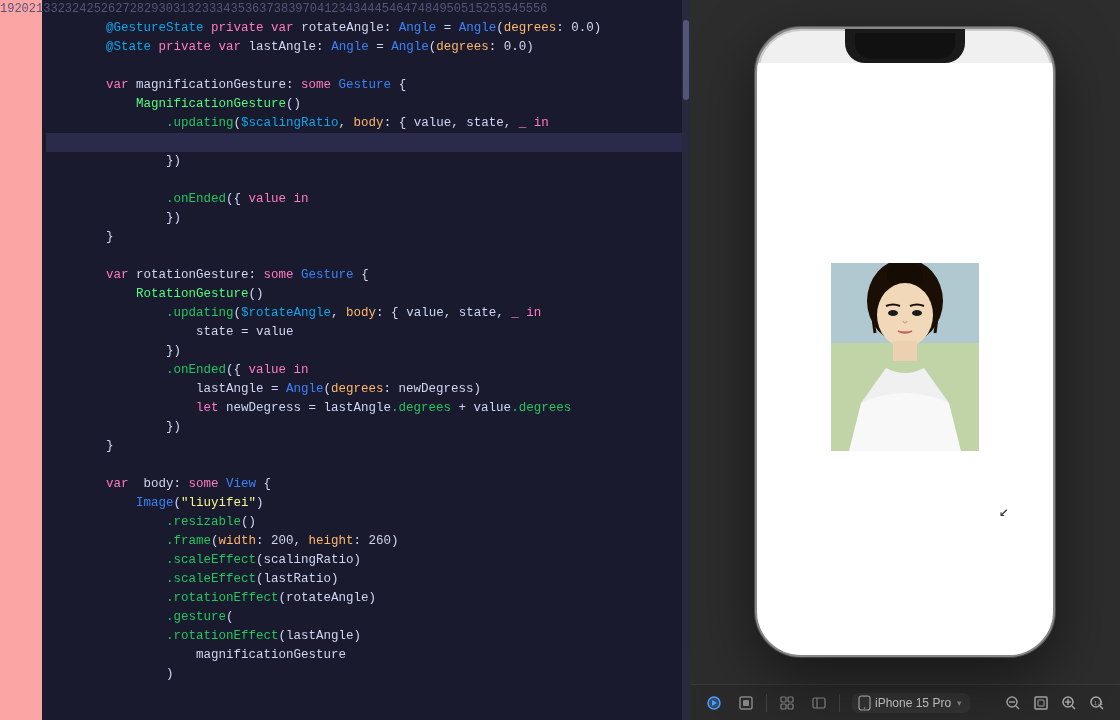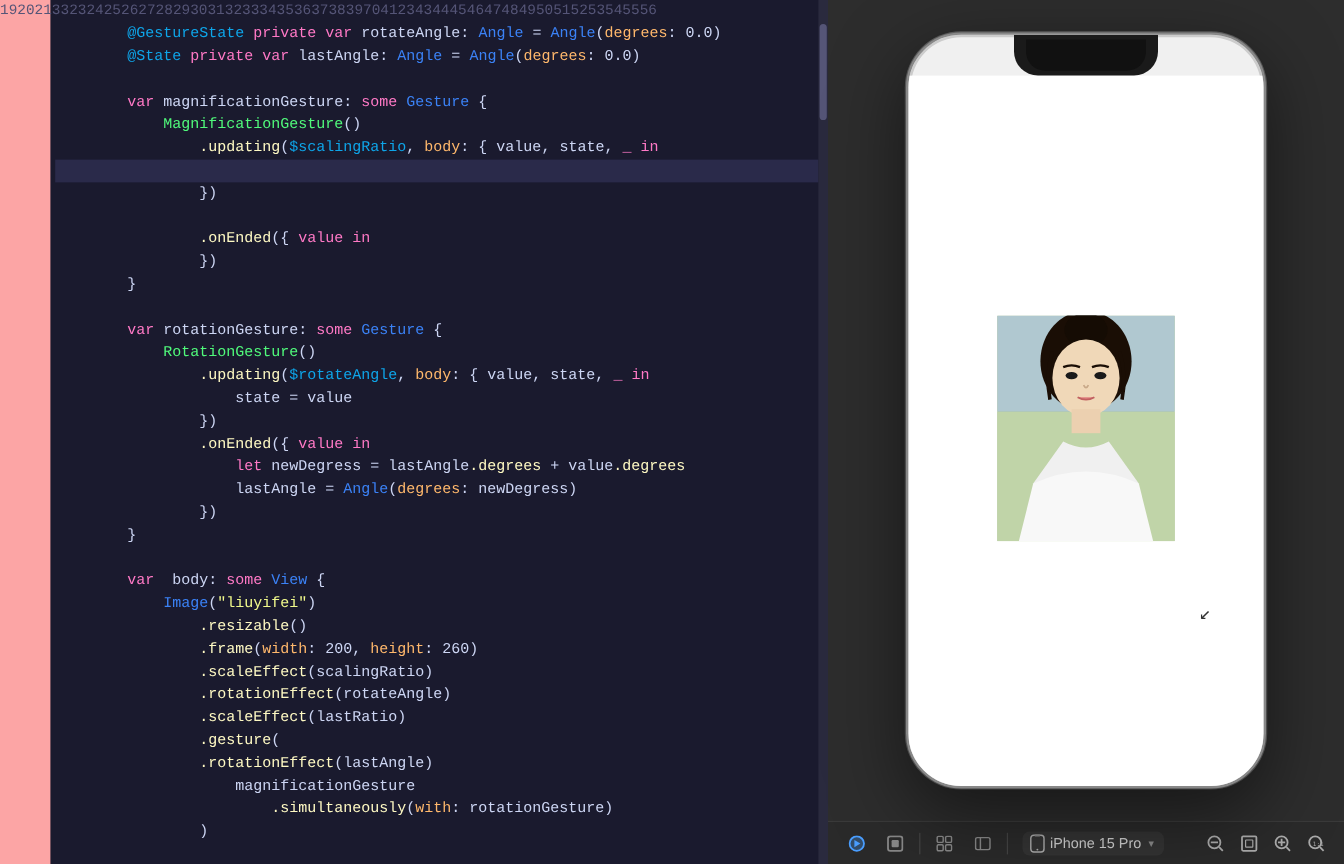--- a/index.html
+++ b/index.html
@@ -64,21 +64,21 @@
 
     .code-line.highlighted {
       background: #2a2a4a;
     }
 
     
     .kw { color: #ff79c6; }       
     .func { color: #50fa7b; }      
     .type { color: #3b82f6; }      
     .str { color: #f1fa8c; }       
-    .dot { color: #fef9c3; }       
+    .dot { color: #22c55e; }       
     .param { color: #ffb86c; }     
     .dollar { color: #0ea5e9; }
     .plain { color: #cdd6f4; }
 
     
     .scrollbar {
       width: 8px;
       background: #2a2a3e;
       position: relative;
     }
@@ -360,28 +360,28 @@
 
       <div class="code-line">
         <span class="plain">        })</span>
       </div>
 
       <div class="code-line">
         <span class="plain">        </span><span class="dot">.onEnded</span><span class="plain">({ </span><span class="kw">value</span> <span class="kw">in</span>
       </div>
 
       <div class="code-line">
+        <span class="plain">            lastAngle = </span><span class="type">Angle</span><span class="plain">(</span><span class="param">degrees</span><span class="plain">: newDegress)</span>
+      </div>
+
+      <div class="code-line">
         <span class="plain">            </span><span class="kw">let</span> <span class="plain">newDegress = lastAngle</span><span class="dot">.degrees</span><span class="plain"> + value</span><span class="dot">.degrees</span>
       </div>
 
       <div class="code-line">
-        <span class="plain">            lastAngle = </span><span class="type">Angle</span><span class="plain">(</span><span class="param">degrees</span><span class="plain">: newDegress)</span>
-      </div>
-
-      <div class="code-line">
         <span class="plain">        })</span>
       </div>
 
       <div class="code-line">
         <span class="plain">}</span>
       </div>
 
       <div class="code-line">&nbsp;</div>
 
       <div class="code-line">
@@ -398,42 +398,39 @@
 
       <div class="code-line">
         <span class="plain">        </span><span class="dot">.frame</span><span class="plain">(</span><span class="param">width</span><span class="plain">: 200, </span><span class="param">height</span><span class="plain">: 260)</span>
       </div>
 
       <div class="code-line">
         <span class="plain">        </span><span class="dot">.scaleEffect</span><span class="plain">(scalingRatio)</span>
       </div>
 
       <div class="code-line">
+        <span class="plain">        </span><span class="dot">.scaleEffect</span><span class="plain">(lastRatio)</span>
+      </div>
+
+      <div class="code-line">
         <span class="plain">        </span><span class="dot">.rotationEffect</span><span class="plain">(rotateAngle)</span>
       </div>
 
       <div class="code-line">
-        <span class="plain">        </span><span class="dot">.scaleEffect</span><span class="plain">(lastRatio)</span>
-      </div>
-
-      <div class="code-line">
         <span class="plain">        </span><span class="dot">.gesture</span><span class="plain">(</span>
       </div>
 
       <div class="code-line">
         <span class="plain">        </span><span class="dot">.rotationEffect</span><span class="plain">(lastAngle)</span>
       </div>
 
       <div class="code-line">
         <span class="plain">            magnificationGesture</span>
       </div>
 
-      <div class="code-line">
-        <span class="plain">                </span><span class="dot">.simultaneously</span><span class="plain">(</span><span class="param">with</span><span class="plain">: rotationGesture)</span>
-      </div>
 
       <div class="code-line">
         <span class="plain">        )</span>
       </div>
 
       <div class="code-line">
         
       </div>
     </div>
 

